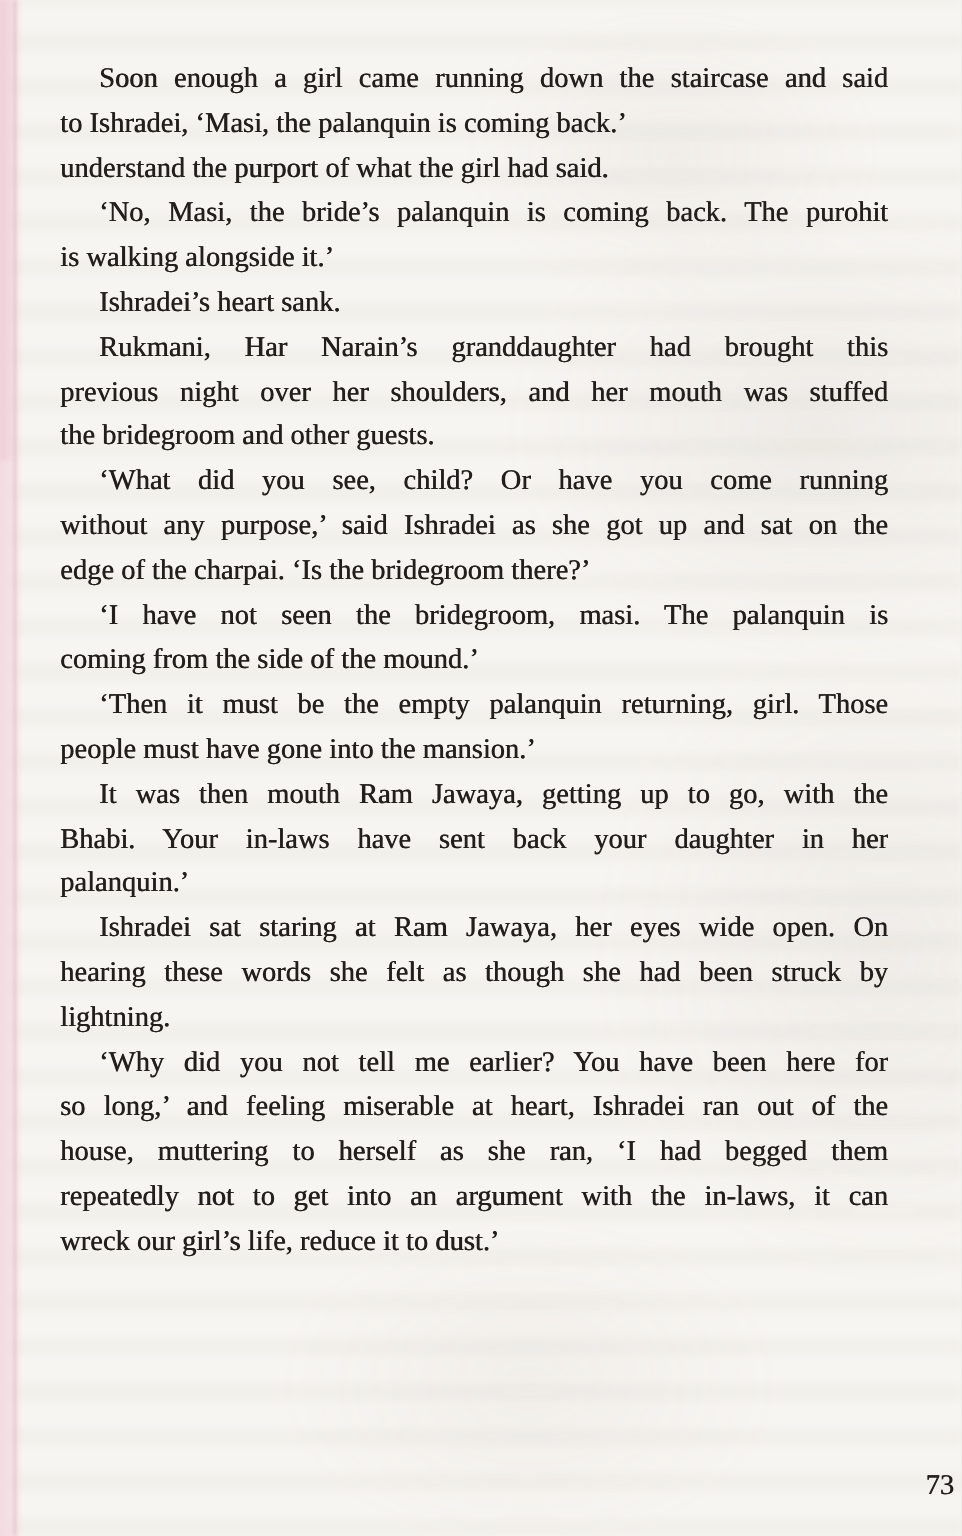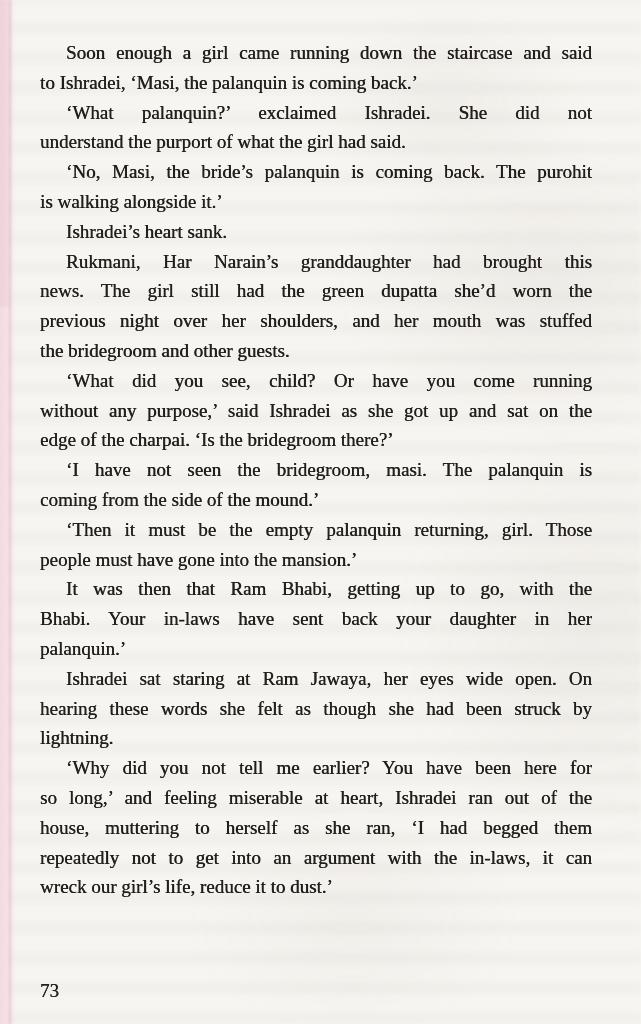--- a/index.html
+++ b/index.html
@@ -73,69 +73,67 @@
     white-space: normal;
     text-shadow: 0.35px 0 0 currentColor;
   }
   .line.first { text-indent: 26px; }
   .line.last  { text-align-last: left; }
   .page-number {
     position: absolute;
     left: 40px;
     top: 976px;
     width: 596px;
-    text-align: left;
+    text-align: right;
     font-size: 19px;
     line-height: 29.8px;
     text-shadow: 0.35px 0 0 currentColor;
   }
 </style>
 </head>
 <body>
 
 <div class="page">
   <div class="texture"></div>
   <div class="left-edge"></div>
   <div class="text-block">
       <div class="paragraph">
         <div class="line first">Soon enough a girl came running down the staircase and said</div>
         <div class="line last">to Ishradei, ‘Masi, the palanquin is coming back.’</div>
       </div>
       <div class="paragraph">
-        <div class="line first">‘What palanquin?’ exclaimed Ishradei. She did not</div>
         <div class="line last">understand the purport of what the girl had said.</div>
       </div>
       <div class="paragraph">
         <div class="line first">‘No, Masi, the bride’s palanquin is coming back. The purohit</div>
         <div class="line last">is walking alongside it.’</div>
       </div>
       <div class="paragraph">
         <div class="line first last">Ishradei’s heart sank.</div>
       </div>
       <div class="paragraph">
         <div class="line first">Rukmani, Har Narain’s granddaughter had brought this</div>
-        <div class="line">news. The girl still had the green dupatta she’d worn the</div>
         <div class="line">previous night over her shoulders, and her mouth was stuffed</div>
         <div class="line last">the bridegroom and other guests.</div>
       </div>
       <div class="paragraph">
         <div class="line first">‘What did you see, child? Or have you come running</div>
         <div class="line">without any purpose,’ said Ishradei as she got up and sat on the</div>
         <div class="line last">edge of the charpai. ‘Is the bridegroom there?’</div>
       </div>
       <div class="paragraph">
         <div class="line first">‘I have not seen the bridegroom, masi. The palanquin is</div>
         <div class="line last">coming from the side of the mound.’</div>
       </div>
       <div class="paragraph">
         <div class="line first">‘Then it must be the empty palanquin returning, girl. Those</div>
         <div class="line last">people must have gone into the mansion.’</div>
       </div>
       <div class="paragraph">
-        <div class="line first">It was then that Ram Bhabi, getting up to go, with the</div>
+        <div class="line first">It was then mouth Ram Jawaya, getting up to go, with the</div>
         <div class="line">Bhabi. Your in-laws have sent back your daughter in her</div>
         <div class="line last">palanquin.’</div>
       </div>
       <div class="paragraph">
         <div class="line first">Ishradei sat staring at Ram Jawaya, her eyes wide open. On</div>
         <div class="line">hearing these words she felt as though she had been struck by</div>
         <div class="line last">lightning.</div>
       </div>
       <div class="paragraph">
         <div class="line first">‘Why did you not tell me earlier? You have been here for</div>

